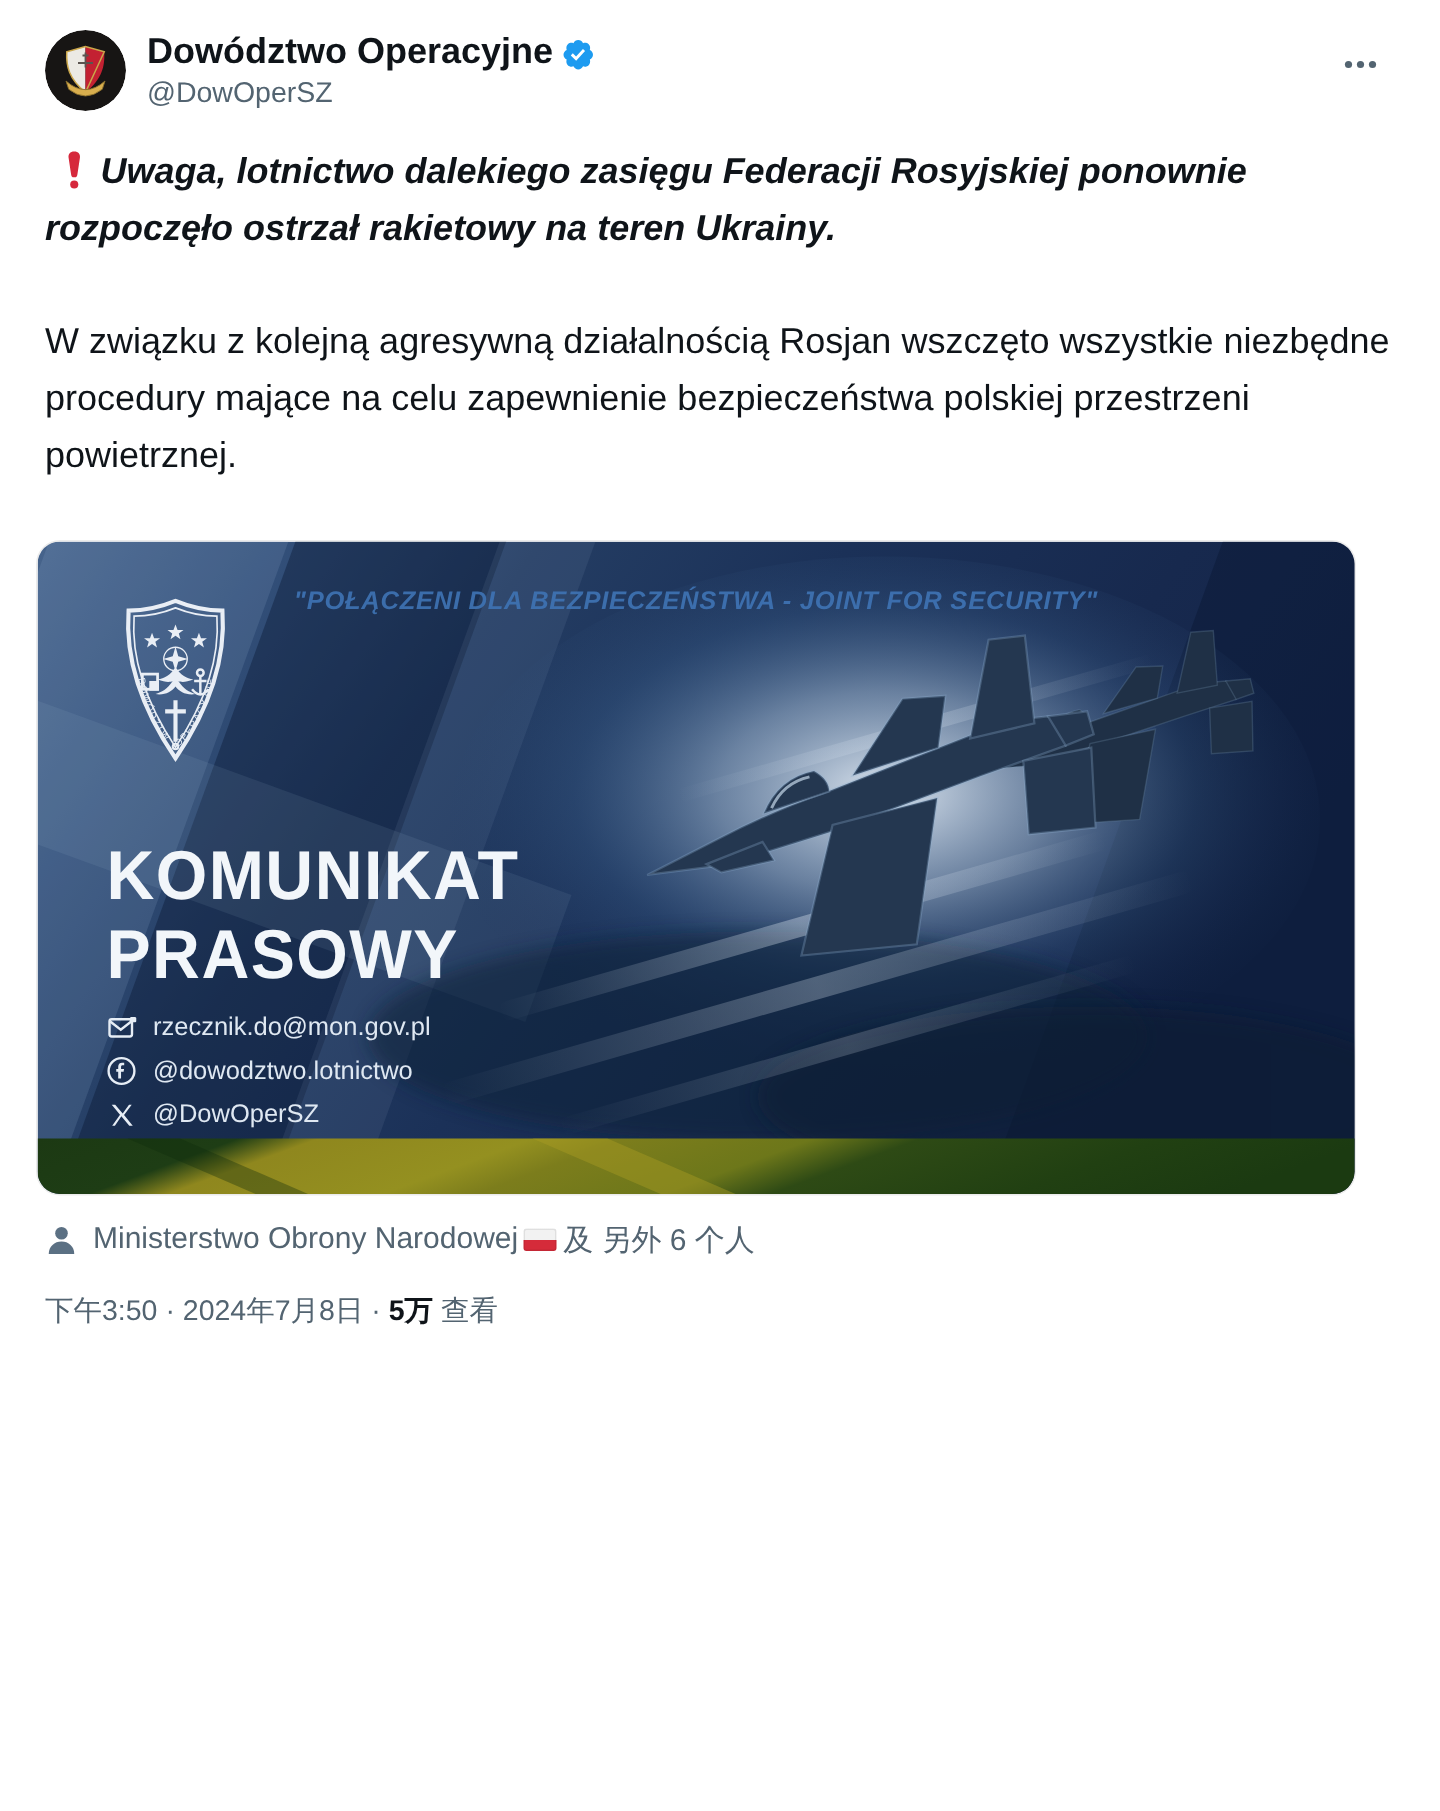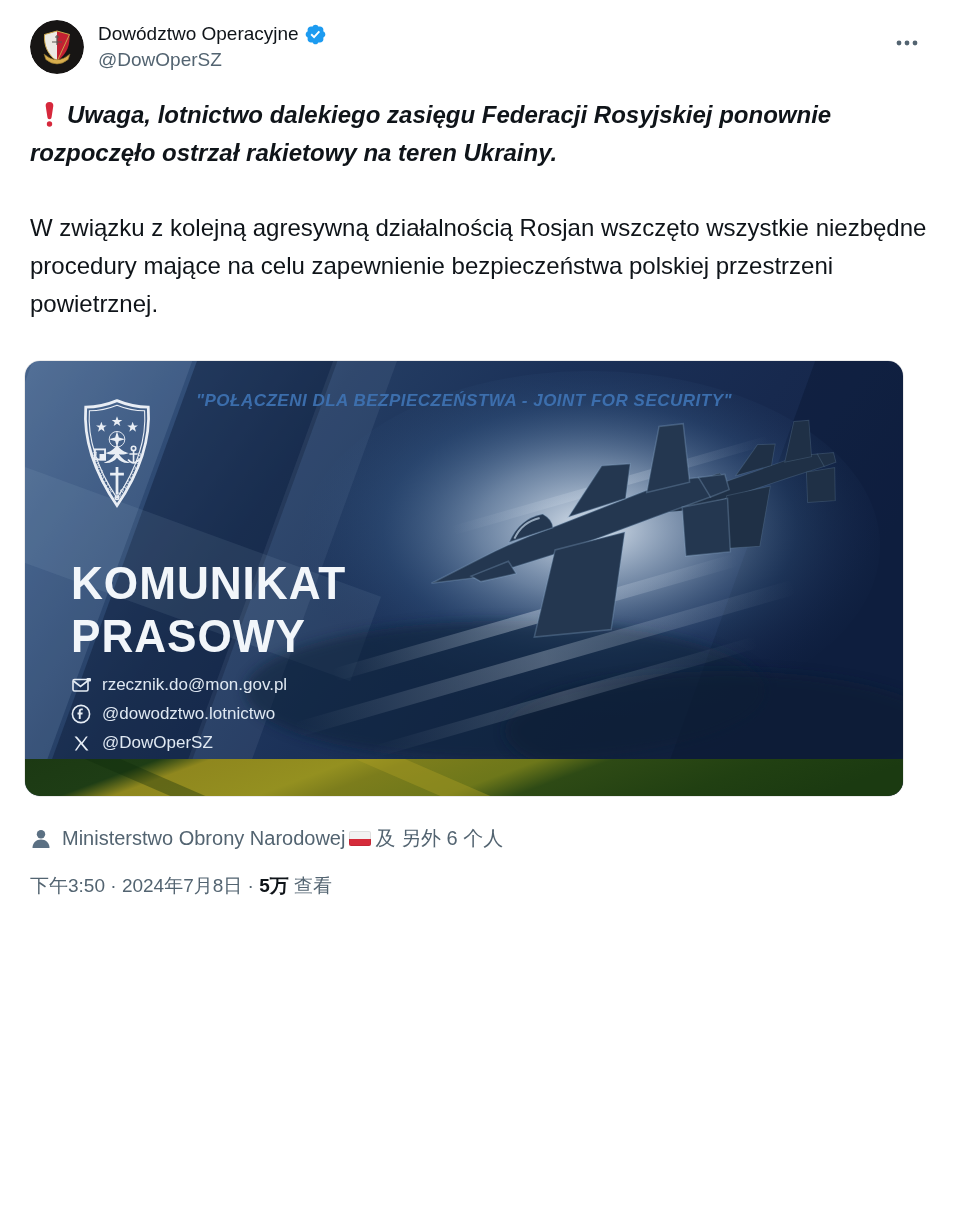--- a/index.html
+++ b/index.html
@@ -12,21 +12,21 @@
     font-family:"Liberation Sans","DejaVu Sans",sans-serif;
     color:var(--text-dark);
   }
   .tweet{padding:20px 30px 0 30px;position:relative;}
 
   
   .header{display:flex;align-items:flex-start;position:relative;}
   .avatar{width:54px;height:54px;border-radius:50%;overflow:hidden;flex:0 0 54px;cursor:pointer;}
   .id-block{margin-left:14px;padding-top:1px;}
   .name-row{display:flex;align-items:center;gap:5px;}
-  .display-name{font-size:19px;font-weight:400;color:var(--text-dark);cursor:pointer;}
+  .display-name{font-size:24px;font-weight:700;color:var(--text-dark);cursor:pointer;}
   .badge{width:23px;height:23px;margin-top:2px;}
   .handle{font-size:19px;color:var(--text-gray);margin-top:3px;}
   .more-btn{position:absolute;right:6px;top:6px;cursor:pointer;padding:4px;}
 
   
   .tweet-text{margin-top:22px;width:898px;}
   .tweet-text p{font-size:24px;line-height:38px;color:var(--text-dark);margin-bottom:37px;}
   .tweet-text p.bold{font-weight:700;font-style:italic;}
   .excl{display:inline-block;width:15px;height:26px;margin:0 10px 0 12px;vertical-align:-4px;}
   a.hashtag{color:var(--link-blue);text-decoration:none;cursor:pointer;}
@@ -46,21 +46,21 @@
   .media-title{
     position:absolute;left:46px;top:196px;
     font-size:46px;font-weight:700;line-height:53px;letter-spacing:1px;
     color:#f2f6fa;transform:scaleX(.96);transform-origin:left;
   }
   .contacts{position:absolute;left:46px;top:314px;display:flex;flex-direction:column;gap:9px;}
   .contact-row{display:flex;align-items:center;gap:11px;font-size:17px;color:#dfe8f2;}
   .contact-ic{width:20px;height:20px;display:flex;align-items:center;justify-content:center;flex:0 0 20px;}
 
   
-  .tagged{display:flex;align-items:center;gap:10px;margin-top:28px;font-size:20px;color:var(--text-gray);cursor:pointer;}
+  .tagged{display:flex;align-items:center;gap:10px;margin-top:16px;font-size:20px;color:var(--text-gray);cursor:pointer;}
   .flag{display:inline-block;width:22px;height:15px;border-radius:2px;vertical-align:-2px;margin:0 4px;
         background:linear-gradient(to bottom,#f2f2f2 0 50%,#d52b3a 50% 100%);
         box-shadow:0 0 0 1px rgba(0,0,0,0.08) inset;}
   .tagged .txt{display:flex;align-items:center;}
 
   
   .footer{margin-top:21px;font-size:19px;color:var(--text-gray);}
   .footer .views{font-weight:700;color:var(--text-dark);}
 </style>
 </head>

